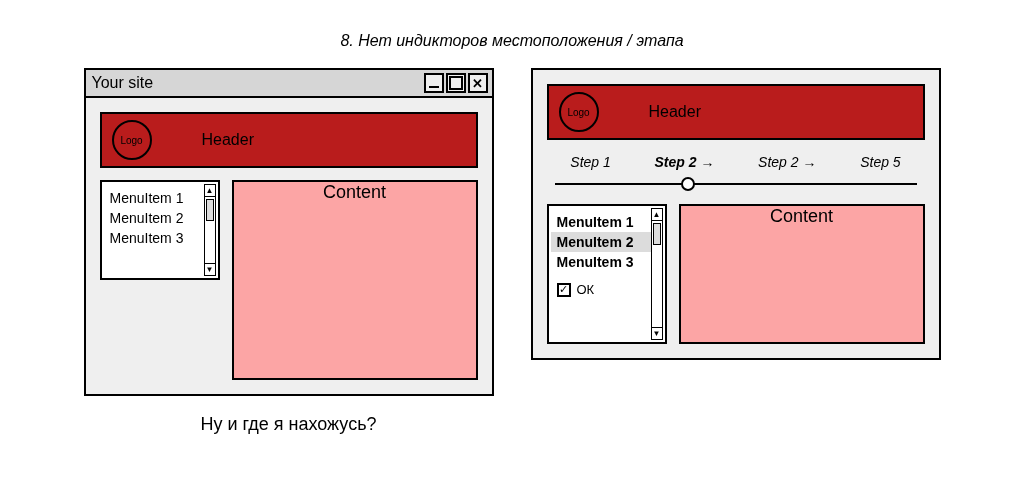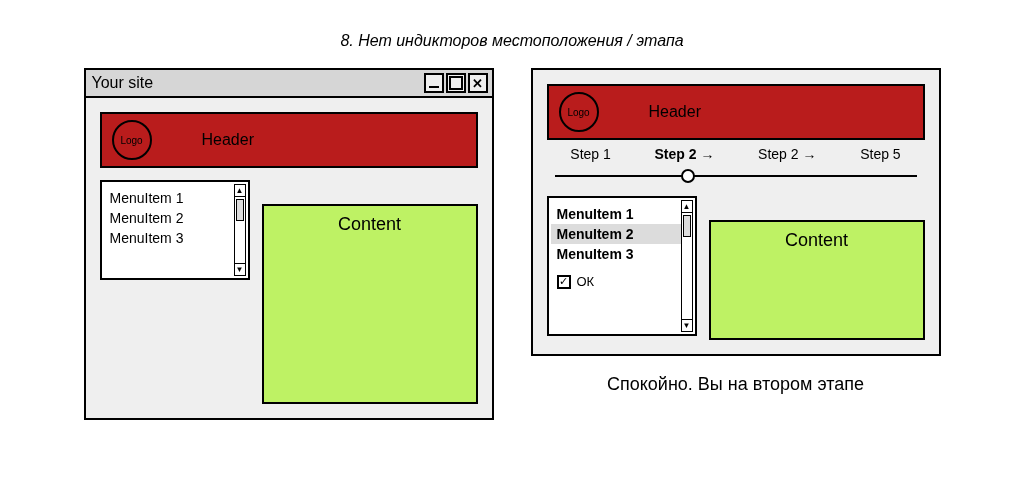--- a/index.html
+++ b/index.html
@@ -83,21 +83,21 @@
     font-size: 10px;
   }
   .header-text { font-size: 16px; }
 
   .main-row {
     display: flex;
     gap: 12px;
     margin-top: 12px;
   }
   .menu {
-    width: 150px;
+    width: 120px;
     border: 2px solid #000;
     background: #fff;
     padding: 6px 18px 6px 8px;
     position: relative;
     font-size: 14px;
   }
   .menu .item { padding: 2px 0; white-space: nowrap; }
   .menu .item.active { background: #dcdcdc; margin-left:-6px; margin-right:-16px; padding-left:6px; }
   .scrollbar {
     position: absolute;
@@ -125,36 +125,35 @@
   }
   .checkbox {
     width:14px; height:14px; border:2px solid #000;
     display:flex; align-items:center; justify-content:center;
     font-size:11px; line-height:1;
   }
 
   .content {
     flex: 1;
     border: 2px solid #000;
-    background: #bef264;
+    background: #fca5a5;
     min-height: 200px;
-    padding: 8px;
     text-align: center;
     font-size: 18px;
-    margin-top: 24px;
   }
   .content.short { min-height: 120px; }
 
   
   .stepper-labels {
     display:flex;
     justify-content: space-around;
     font-size: 14px;
-    margin-top: 6px;
+    margin-top: 14px;
     padding: 0 2px;
+    font-style: italic;
   }
   .step-label { white-space: nowrap; }
   .step-label.active { font-weight: bold; }
   .stepper-track {
     position: relative;
     margin: 6px 8px 0 8px;
     height: 16px;
   }
   .track-line {
     position:absolute; top:50%; left:0; right:0; height:2px;
@@ -198,20 +197,21 @@
               <div class="sb-track">
                   <div class="sb-thumb"></div>
                 </div>
               <div class="sb-arrow down">▼</div>
             </div>
           </div>
           <div class="content">Content</div>
         </div>
       </div>
     </div>
+    <div class="caption">Ну и где я нахожусь?</div>
   </div>
 
   <div class="col">
     <div class="win">
       <div class="win-body">
         <div class="header-box">
           <div class="logo">Logo</div>
           <div class="header-text">Header</div>
         </div>
 
@@ -240,16 +240,15 @@
               <div class="sb-track">
                   <div class="sb-thumb"></div>
                 </div>
               <div class="sb-arrow down">▼</div>
             </div>
           </div>
           <div class="content short">Content</div>
         </div>
       </div>
     </div>
-    <div class="caption">Спокойно. Вы на втором этапе</div>
   </div>
 
 </div>
 
 </body></html>

